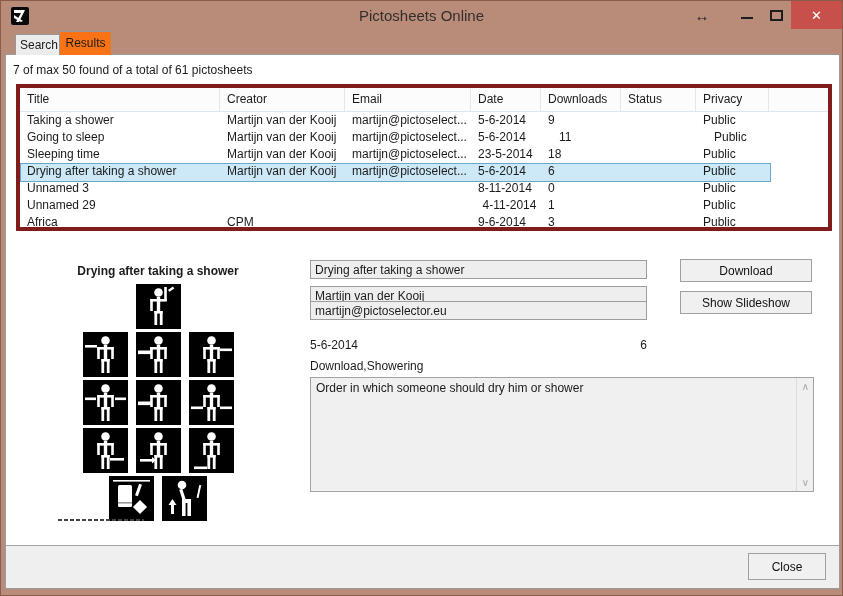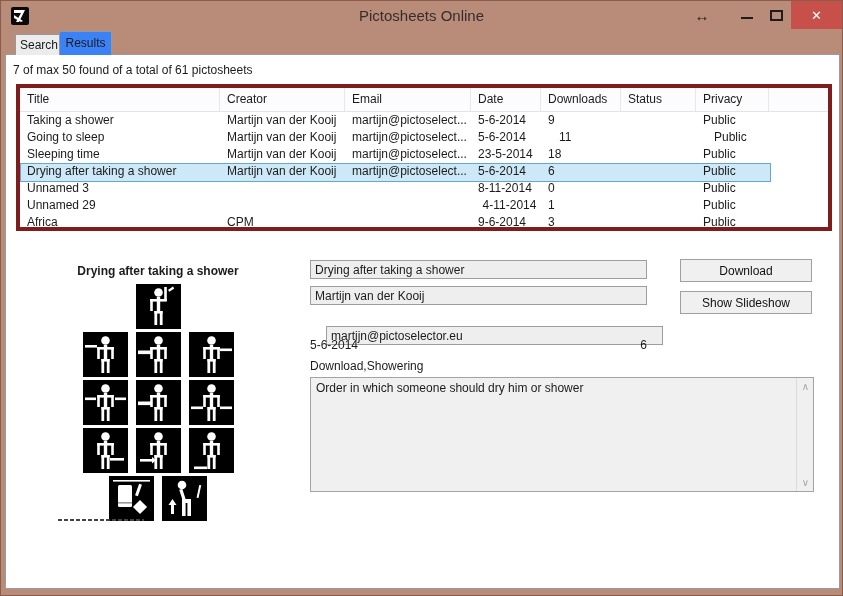--- a/index.html
+++ b/index.html
@@ -20,21 +20,21 @@
   .ctl-min { left:733px; width:26px; }
   .ctl-min .bar { width:12px; height:2px; background:#1d1d1d; margin-top:6px; }
   .ctl-max { left:762px; width:26px; }
   .ctl-max .box { width:13px; height:11px; border:2px solid #1d1d1d; }
   .ctl-close { left:790px; width:51px; background:#c8504b; color:#fff; font-size:13px; }
 
   
   .tab { position:absolute; border:1px solid #989898; border-bottom:none;
          text-align:center; z-index:5; }
   .tab-search  { left:14px; top:33px; width:48px; height:21px; line-height:20px; background:#ececec; }
-  .tab-results { left:58px; top:30px; width:53px; height:24px; line-height:23px; background:#3b82f6; }
+  .tab-results { left:58px; top:30px; width:53px; height:24px; line-height:23px; background:#f97316; }
 
   
   .client { position:absolute; left:4px; top:53px; width:835px; height:535px;
             background:#fff; border:1px solid #9b9b9b; }
   .bottombar { position:absolute; left:0; bottom:0; width:100%; height:43px;
                background:#efefef; border-top:1px solid #a5a5a5; }
 
   .summary { position:absolute; left:7px; top:8px; }
 
   
@@ -56,21 +56,21 @@
   .picto-row { display:flex; justify-content:center; column-gap:8px; }
   .tile { width:45px; height:45px; background:#000; }
   .tile svg { width:45px; height:45px; display:block; }
   .watermark { position:absolute; left:52px; top:464px; width:86px; height:2px;
                background:repeating-linear-gradient(90deg,#444 0 4px,transparent 4px 6px); }
 
   
   .field { position:absolute; left:304px; width:337px; height:19px; background:#eeeeee;
            border:1px solid #9d9d9d; padding:0 4px; font:12px "Liberation Sans",sans-serif;
            color:#1b1b1b; }
-  .f1 { top:205px; } .f2 { top:231px; } .f3 { top:271px;margin-left:16px; }
+  .f1 { top:205px; } .f2 { top:231px; } .f3 { top:246px; }
   .meta-row { position:absolute; left:304px; top:283px; width:337px; display:flex;
               justify-content:space-between; }
   .tags { position:absolute; left:304px; top:304px; }
   .desc { position:absolute; left:304px; top:322px; width:504px; height:115px;
           background:#f0f0f0; border:1px solid #a3a3a3; }
   .desc-text { position:absolute; left:5px; top:3px; right:22px; }
   .scrollbar { position:absolute; right:0; top:0; width:17px; height:100%;
                background:#f0f0f0; border-left:1px solid #dcdcdc; }
   .sb-arrow { position:absolute; left:0; width:17px; height:17px; color:#a6a6a6;
               font-size:10px; line-height:17px; text-align:center; }
@@ -385,15 +385,18 @@
       <div class="desc-text">Order in which someone should dry him or shower</div>
       <div class="scrollbar">
         <div class="sb-arrow sb-up">∧</div>
         <div class="sb-arrow sb-down">∨</div>
       </div>
     </div>
 
     <button class="btn btn-slideshow">Show Slideshow</button>
     <button class="btn btn-download">Download</button>
 
+    <div class="bottombar">
+      <button class="btn btn-close">Close</button>
+    </div>
   </div>
 
 </div>
 
 </body></html>

